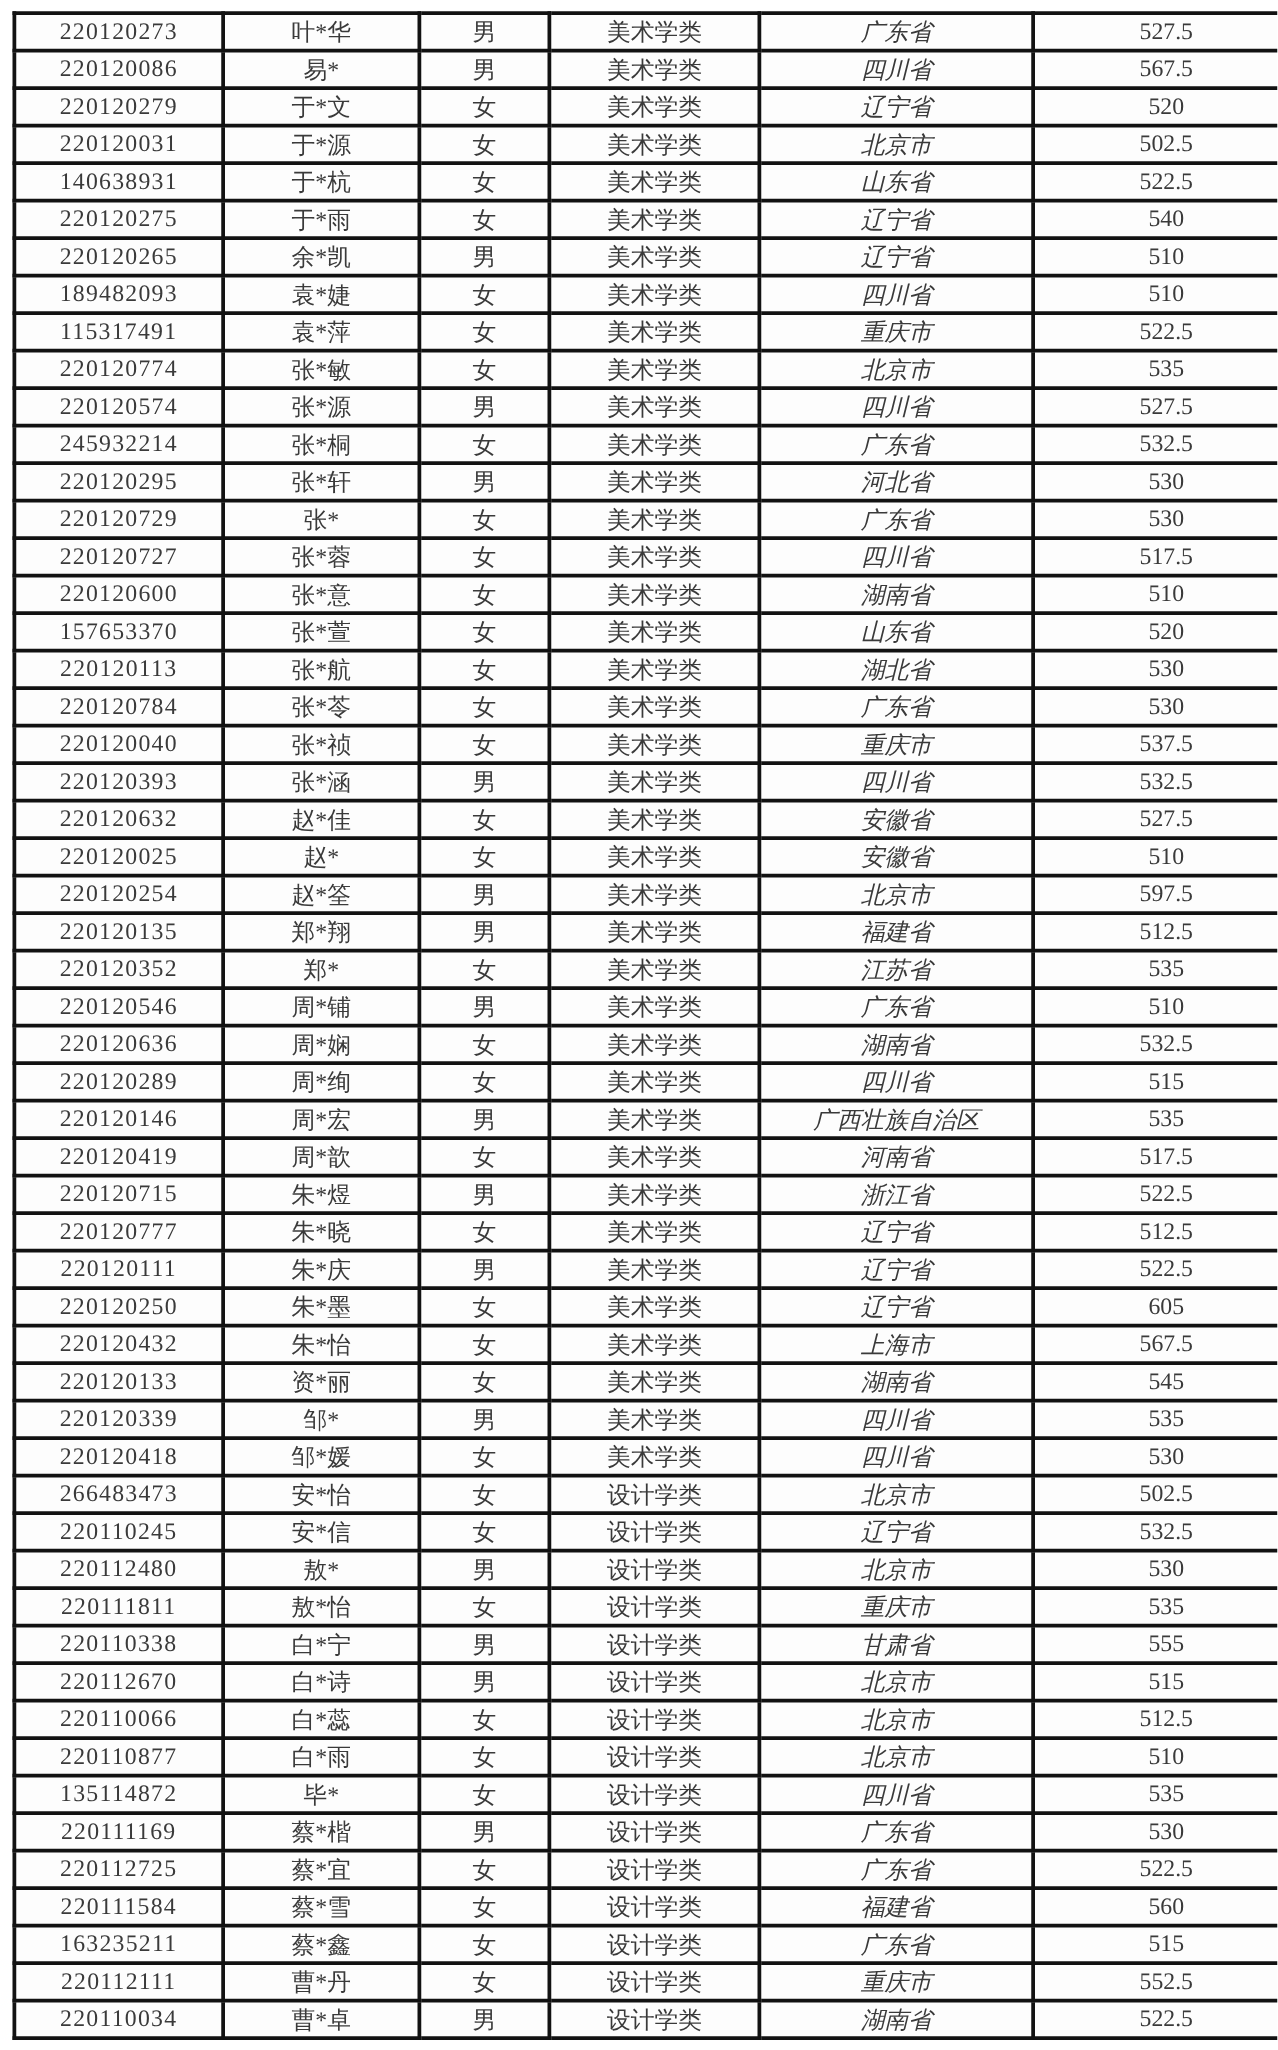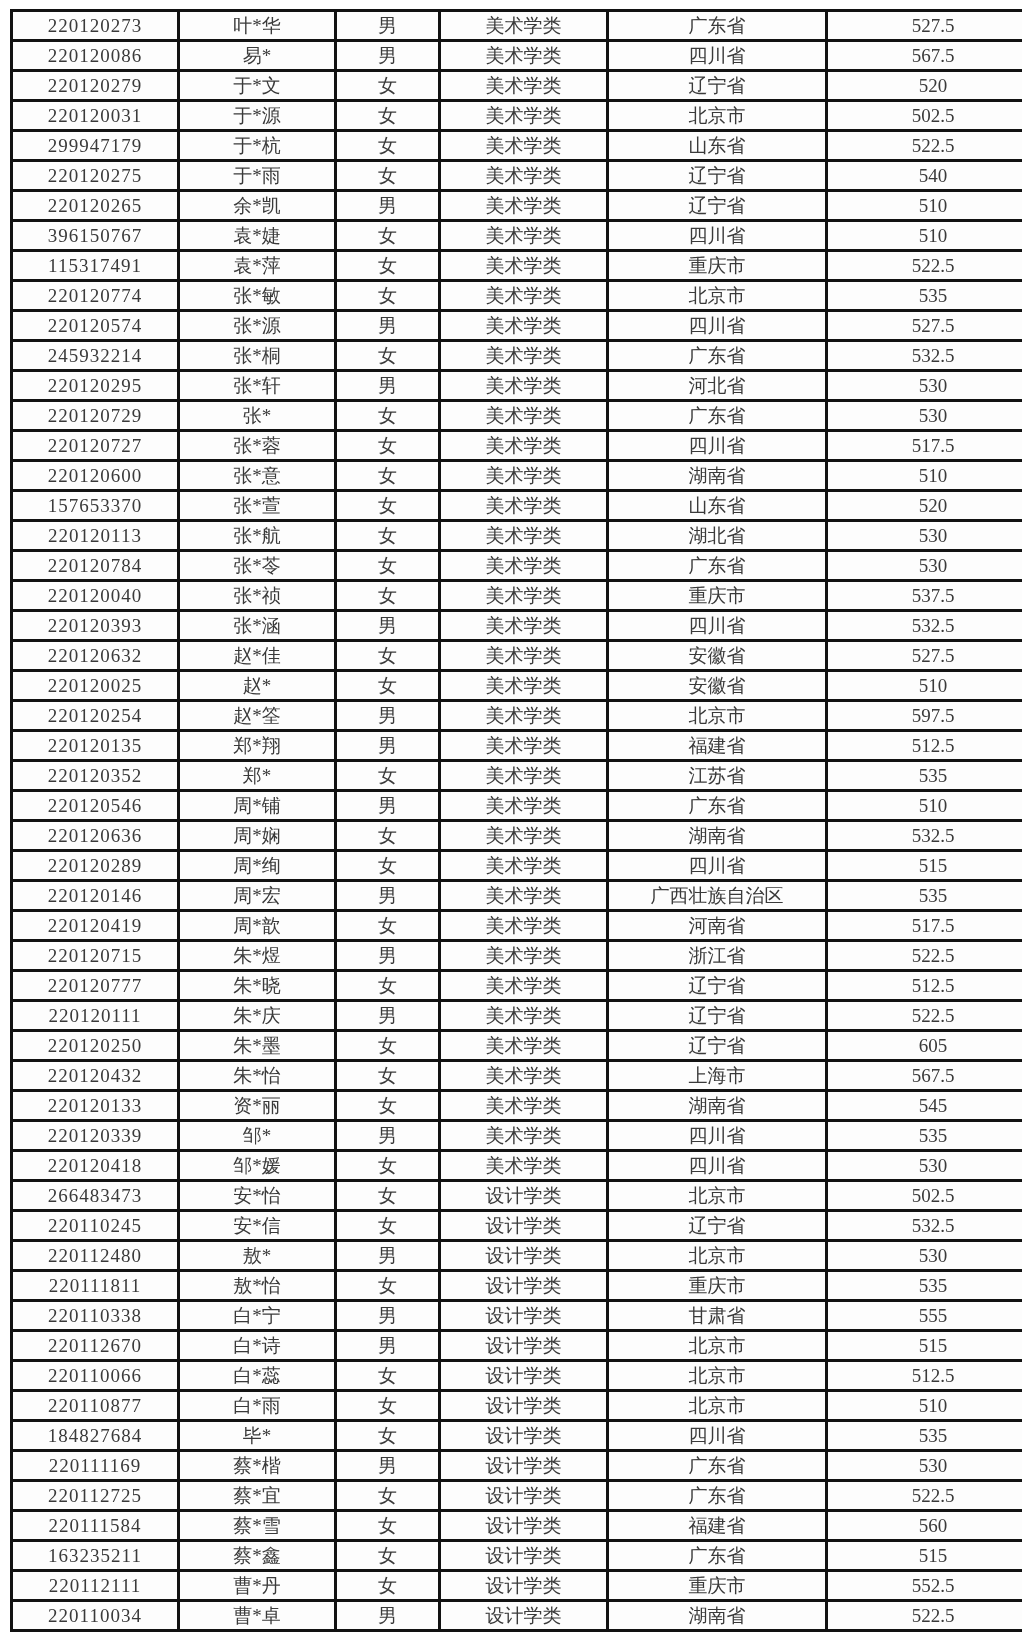--- a/index.html
+++ b/index.html
@@ -34,21 +34,21 @@
     font-size: 19px;
     color: #3a3a3a;
     background: #fdfdfd;
     white-space: nowrap;
     overflow: hidden;
   }
   td.c-id       { width: 160px; letter-spacing: 1px; }
   td.c-name     { width: 150px; }
   td.c-gender   { width: 97px;  }
   td.c-category { width: 161px; }
-  td.c-province { width: 212px; }
+  td.c-province { width: 212px; font-style: italic; }
   td.c-score    { width: 206px; }
 </style>
 </head>
 <body>
 
 <div class="page">
   <table class="results">
     <tbody id="results-body">
         <tr>
           <td class="c-id">220120273</td>
@@ -76,21 +76,21 @@
         </tr>
         <tr>
           <td class="c-id">220120031</td>
           <td class="c-name">于*源</td>
           <td class="c-gender">女</td>
           <td class="c-category">美术学类</td>
           <td class="c-province">北京市</td>
           <td class="c-score">502.5</td>
         </tr>
         <tr>
-          <td class="c-id">299947179</td>
+          <td class="c-id">140638931</td>
           <td class="c-name">于*杭</td>
           <td class="c-gender">女</td>
           <td class="c-category">美术学类</td>
           <td class="c-province">山东省</td>
           <td class="c-score">522.5</td>
         </tr>
         <tr>
           <td class="c-id">220120275</td>
           <td class="c-name">于*雨</td>
           <td class="c-gender">女</td>
@@ -100,21 +100,21 @@
         </tr>
         <tr>
           <td class="c-id">220120265</td>
           <td class="c-name">余*凯</td>
           <td class="c-gender">男</td>
           <td class="c-category">美术学类</td>
           <td class="c-province">辽宁省</td>
           <td class="c-score">510</td>
         </tr>
         <tr>
-          <td class="c-id">396150767</td>
+          <td class="c-id">189482093</td>
           <td class="c-name">袁*婕</td>
           <td class="c-gender">女</td>
           <td class="c-category">美术学类</td>
           <td class="c-province">四川省</td>
           <td class="c-score">510</td>
         </tr>
         <tr>
           <td class="c-id">115317491</td>
           <td class="c-name">袁*萍</td>
           <td class="c-gender">女</td>
@@ -420,21 +420,21 @@
         </tr>
         <tr>
           <td class="c-id">220110877</td>
           <td class="c-name">白*雨</td>
           <td class="c-gender">女</td>
           <td class="c-category">设计学类</td>
           <td class="c-province">北京市</td>
           <td class="c-score">510</td>
         </tr>
         <tr>
-          <td class="c-id">184827684</td>
+          <td class="c-id">135114872</td>
           <td class="c-name">毕*</td>
           <td class="c-gender">女</td>
           <td class="c-category">设计学类</td>
           <td class="c-province">四川省</td>
           <td class="c-score">535</td>
         </tr>
         <tr>
           <td class="c-id">220111169</td>
           <td class="c-name">蔡*楷</td>
           <td class="c-gender">男</td>

